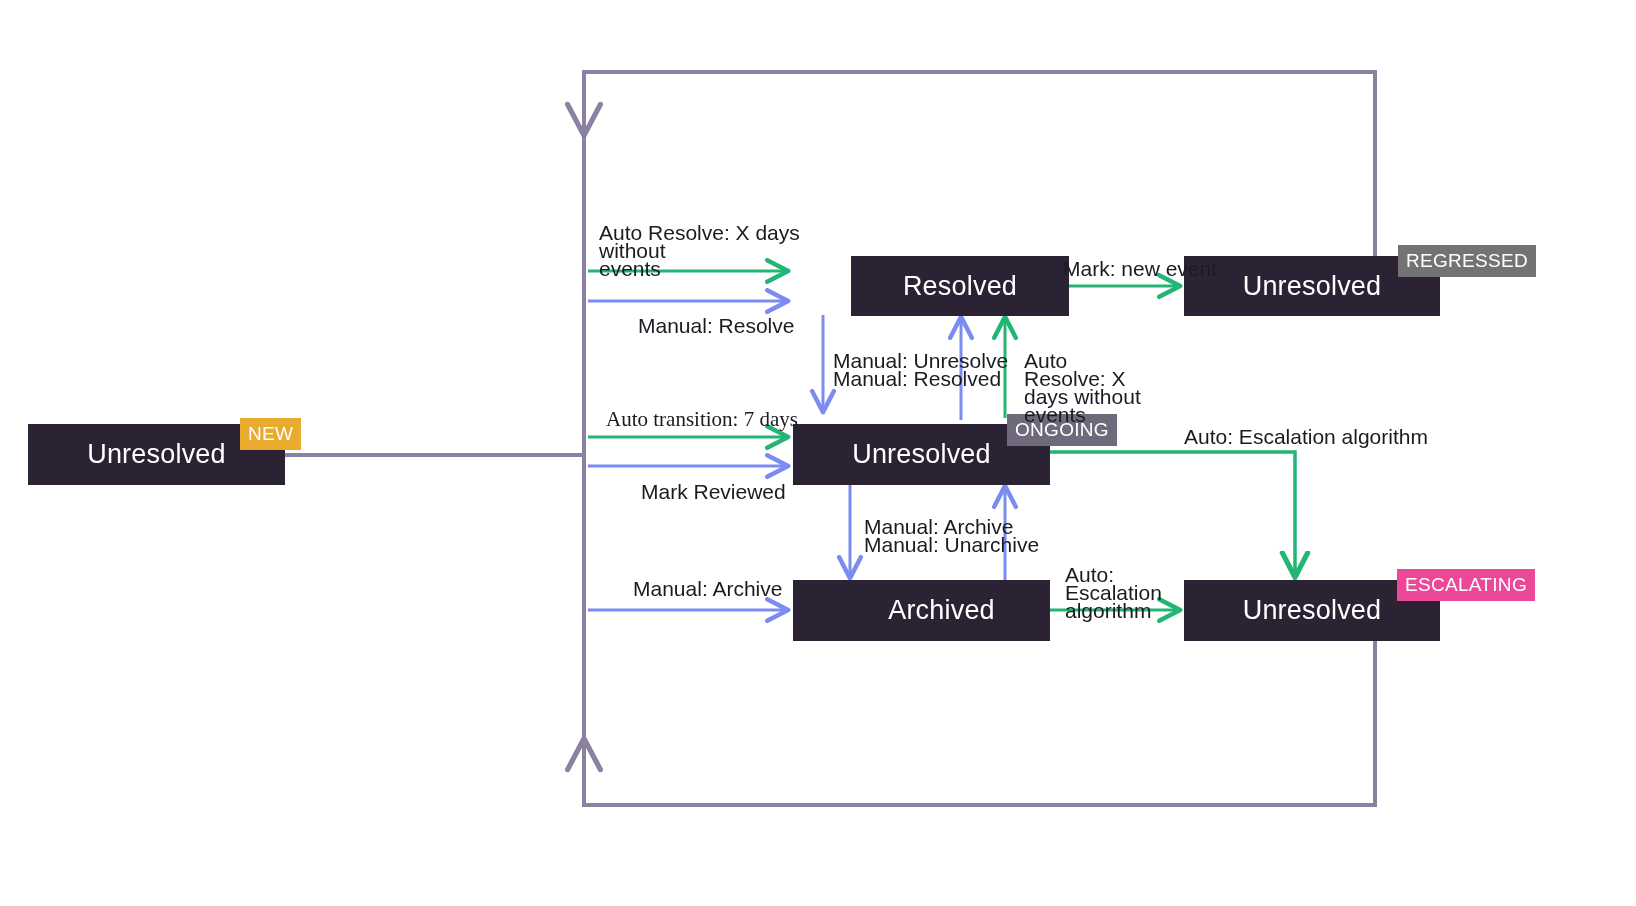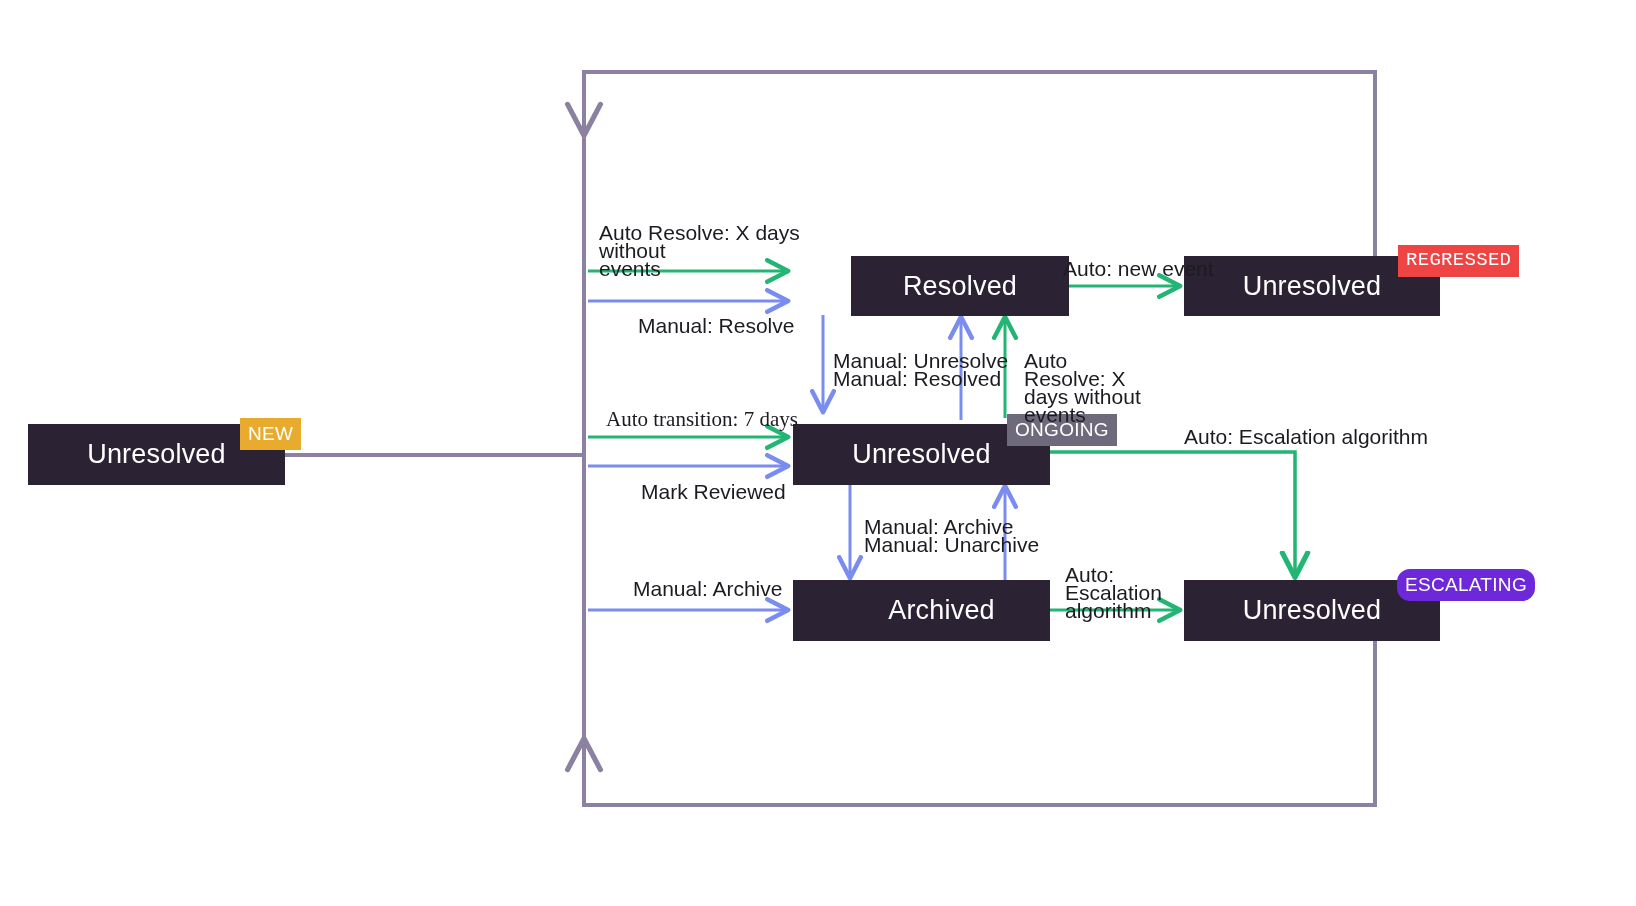--- a/index.html
+++ b/index.html
@@ -136,48 +136,48 @@
     <span>NEW</span>
   </div>
 
   <div class="node" style="left:817px; top:256px; width:218px; height:60px;margin-left:34px;">
     <span>Resolved</span>
   </div>
 
   <div class="node" style="left:1184px; top:256px; width:256px; height:60px;">
     <span>Unresolved</span>
   </div>
-  <div class="badge" style="left:1398px; top:245px; background:#ef4444;font-family:Liberation Mono, monospace;">
+  <div class="badge" style="left:1398px; top:245px; background:#737373;">
     <span>REGRESSED</span>
   </div>
 
   <div class="node" style="left:793px; top:424px; width:257px; height:61px;">
     <span>Unresolved</span>
   </div>
   <div class="badge" style="left:1007px; top:414px; background:#6f6a7b;">
     <span>ONGOING</span>
   </div>
 
   <div class="node" style="left:793px; top:580px; width:257px; height:61px;padding-left:40px;">
     <span>Archived</span>
   </div>
 
   <div class="node" style="left:1184px; top:580px; width:256px; height:61px;">
     <span>Unresolved</span>
   </div>
-  <div class="badge" style="left:1397px; top:569px; background:#6d28d9;border-radius:13px;">
+  <div class="badge" style="left:1397px; top:569px; background:#ec4899;">
     <span>ESCALATING</span>
   </div>
 
   <div class="edge-label" style="left:599px; top:224px; width:230px;">Auto Resolve: X days without
 events</div>
 
   <div class="edge-label" style="left:638px; top:317px;">Manual: Resolve</div>
 
-  <div class="edge-label" style="left:1063px; top:260px;">Auto: new event</div>
+  <div class="edge-label" style="left:1063px; top:260px;">Mark: new event</div>
 
   <div class="edge-label" style="left:833px; top:352px;">Manual: Unresolve
 Manual: Resolved</div>
 
   <div class="edge-label" style="left:1024px; top:352px; width:130px;">Auto Resolve: X
 days without
 events</div>
 
   <div class="edge-label" style="left:606px; top:410px;font-family:Liberation Serif, serif;">Auto transition: 7 days</div>
 

